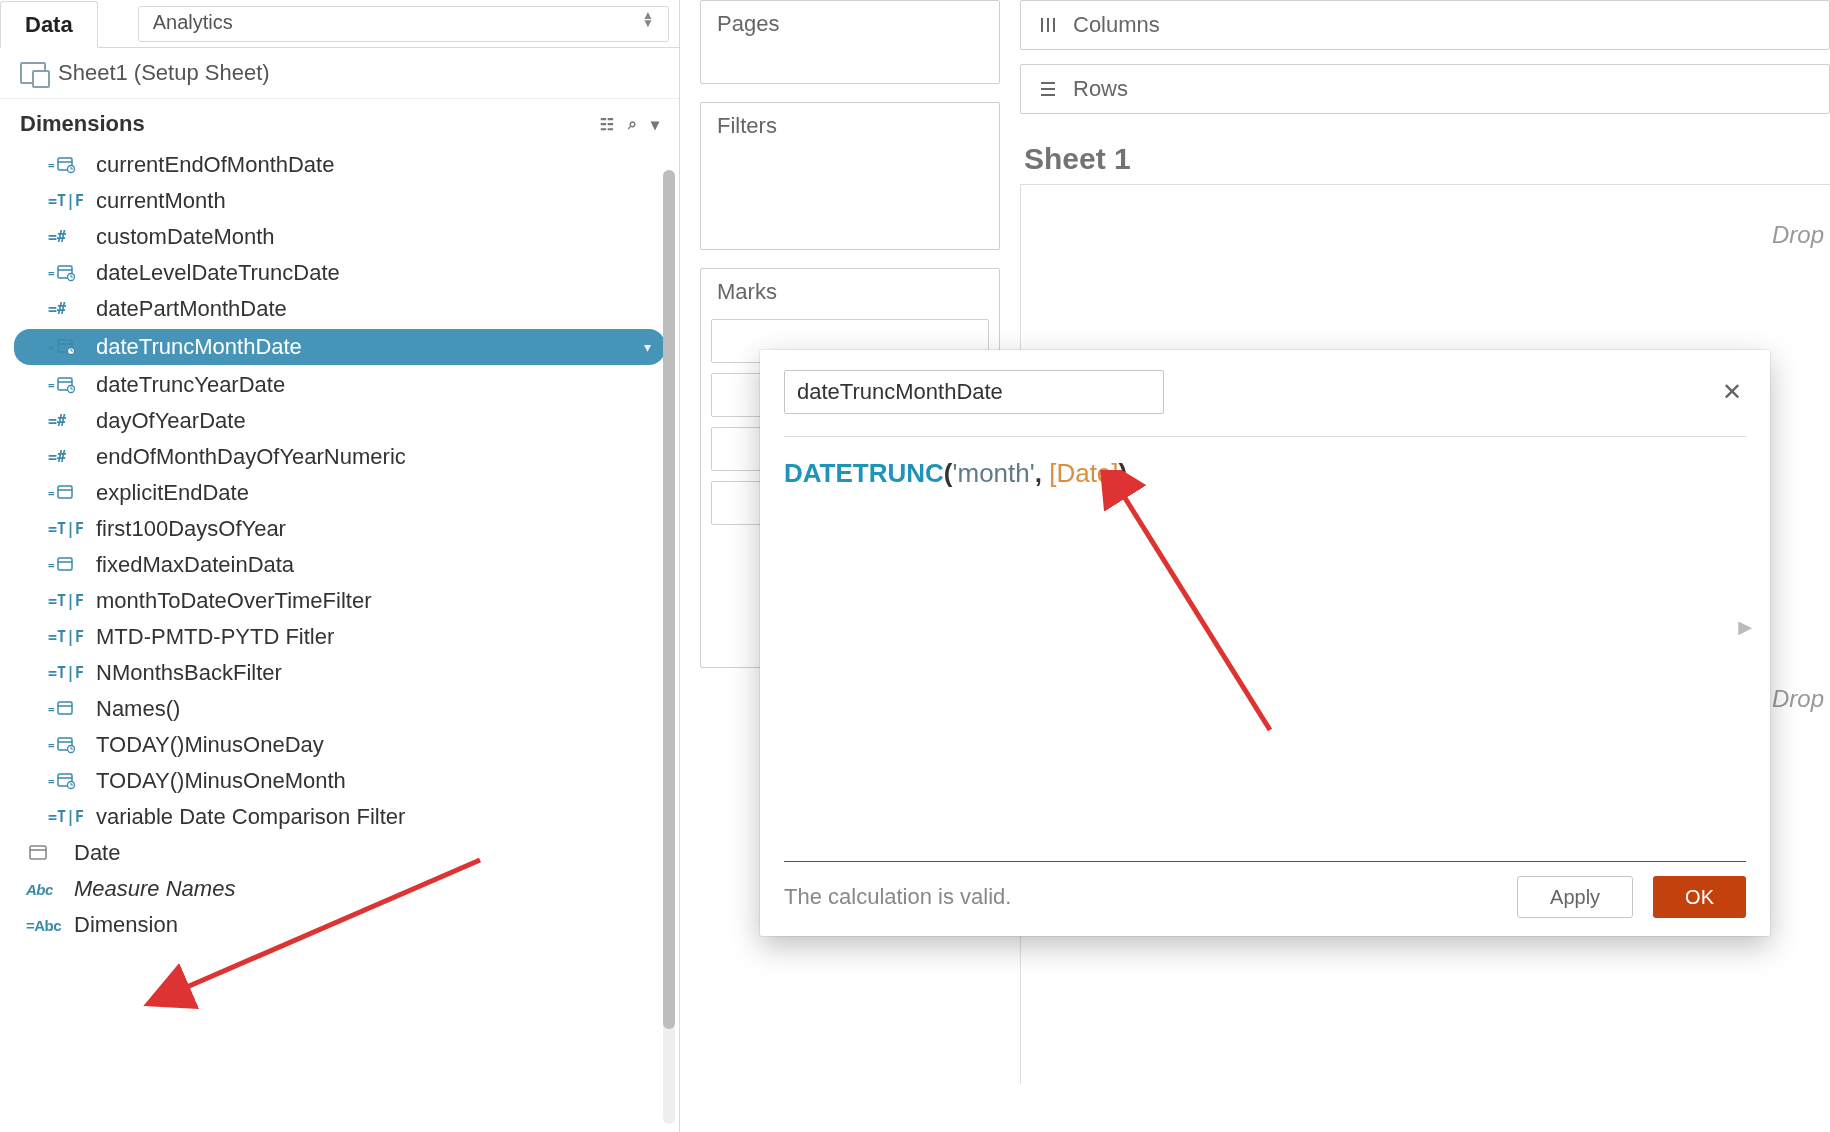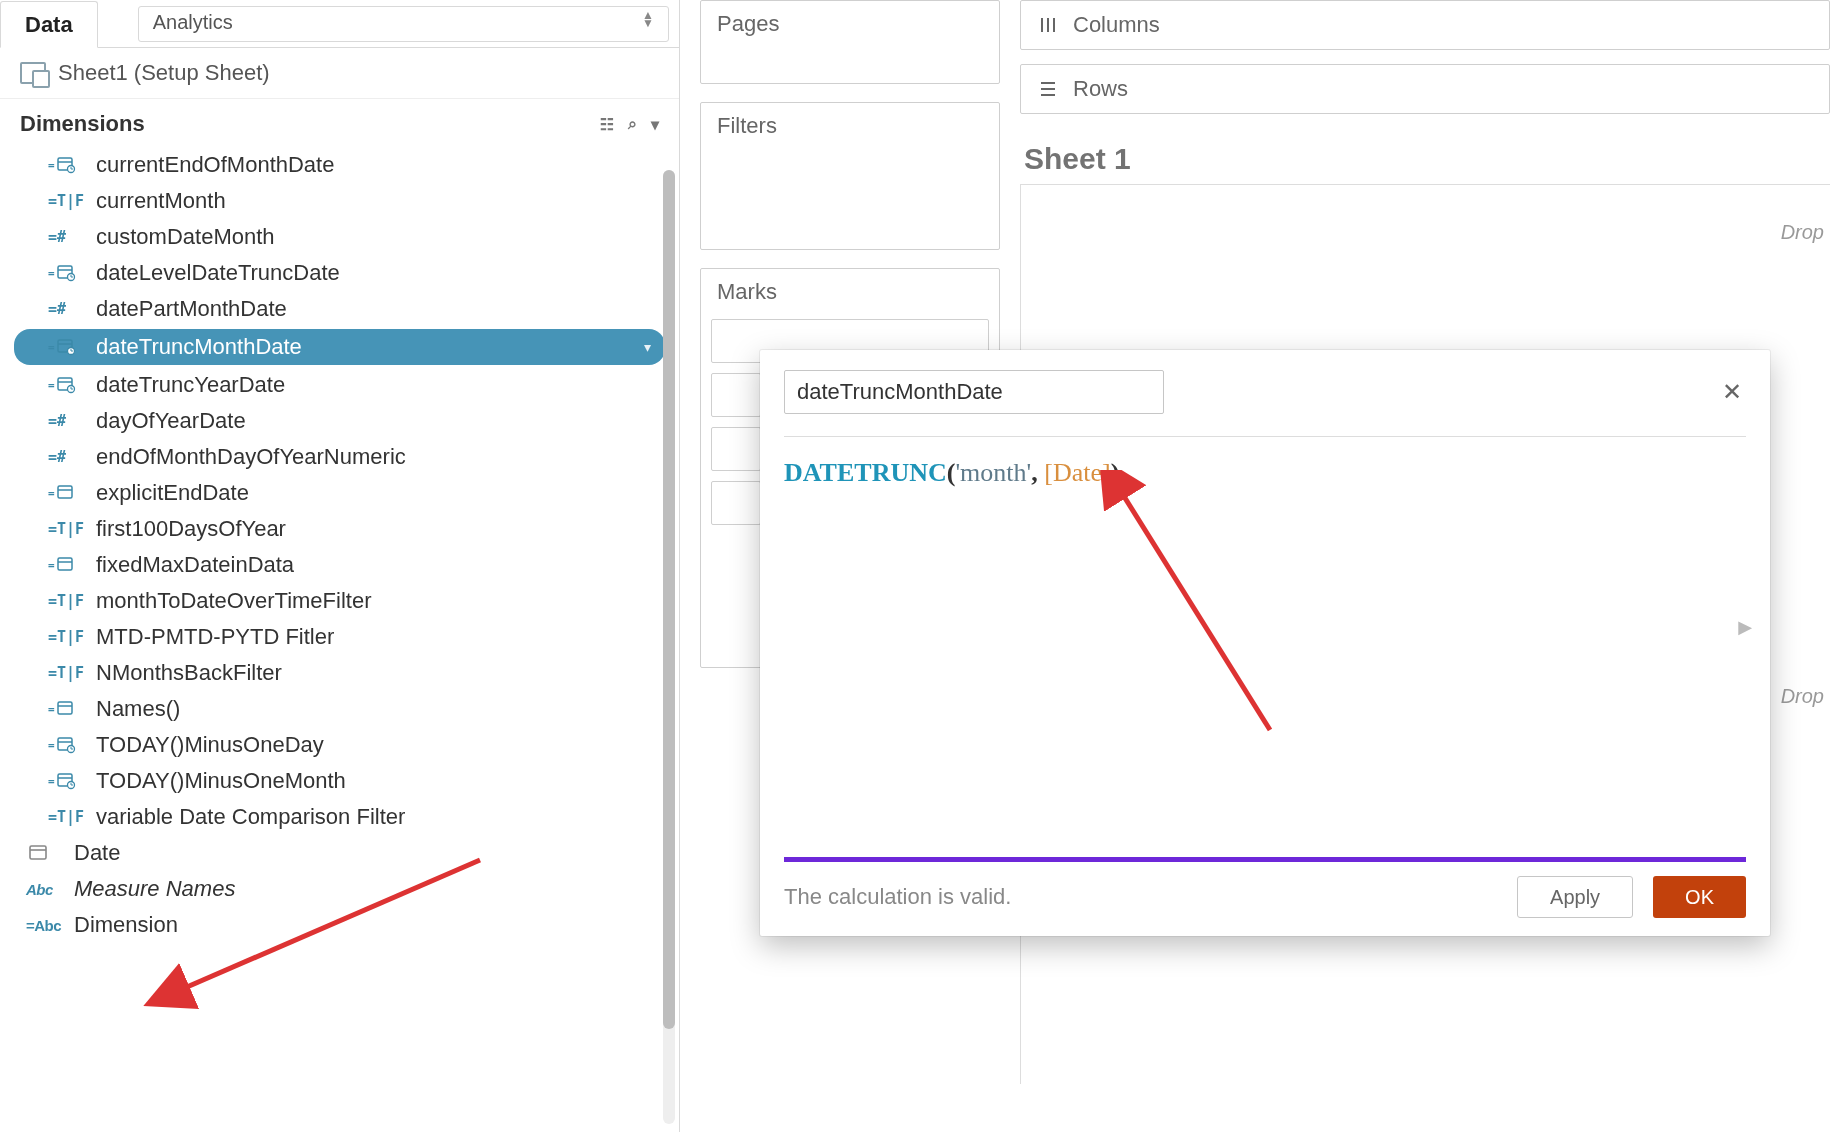--- a/index.html
+++ b/index.html
@@ -246,21 +246,21 @@
   .canvas {
     border-top: 1px solid #ddd;
     border-left: 1px solid #ddd;
     height: 900px;
     position: relative;
   }
   .drop-hint {
     position: absolute;
     color: #999;
     font-style: italic;
-    font-size: 20px;
+    font-size: 24px;
   }
   .drop-hint.top { top: 36px; right: 6px; }
   .drop-hint.right { top: 500px; right: 6px; }
 
   
   .calc-dialog {
     position: absolute;
     left: 760px; top: 350px;
     width: 1010px;
     height: 586px;
@@ -291,42 +291,42 @@
     color: #666;
     cursor: pointer;
     padding: 4px;
   }
   .calc-divider {
     height: 1px;
     background: #ddd;
     margin: 22px 0 18px 0;
   }
   .calc-formula {
-    font-family: Liberation Serif, serif;
+    font-family: Liberation Sans, sans-serif;
     font-size: 26px;
     line-height: 1.4;
     flex: 1;
     position: relative;
   }
   .tok-func { color: #1f94b8; font-weight: 600; }
   .tok-str  { color: #5f7a8a; }
   .tok-field{ color: #d98f3e; }
   .tok-punc { color: #333; font-weight: 600; }
   .expand-caret {
     position: absolute;
     right: -6px; top: 160px;
     color: #bbb;
     font-size: 18px;
     cursor: pointer;
   }
   .calc-footer {
     display: flex;
     align-items: center;
     justify-content: space-between;
-    border-top: 5px solid #6d28d9;
+    border-top: 1px solid #6d28d9;
     padding-top: 14px;
     gap: 36px;
   }
   .calc-status {
     color: #888;
     font-size: 22px;
   }
   .calc-buttons { display: flex; gap: 20px; }
   .btn {
     height: 42px;

